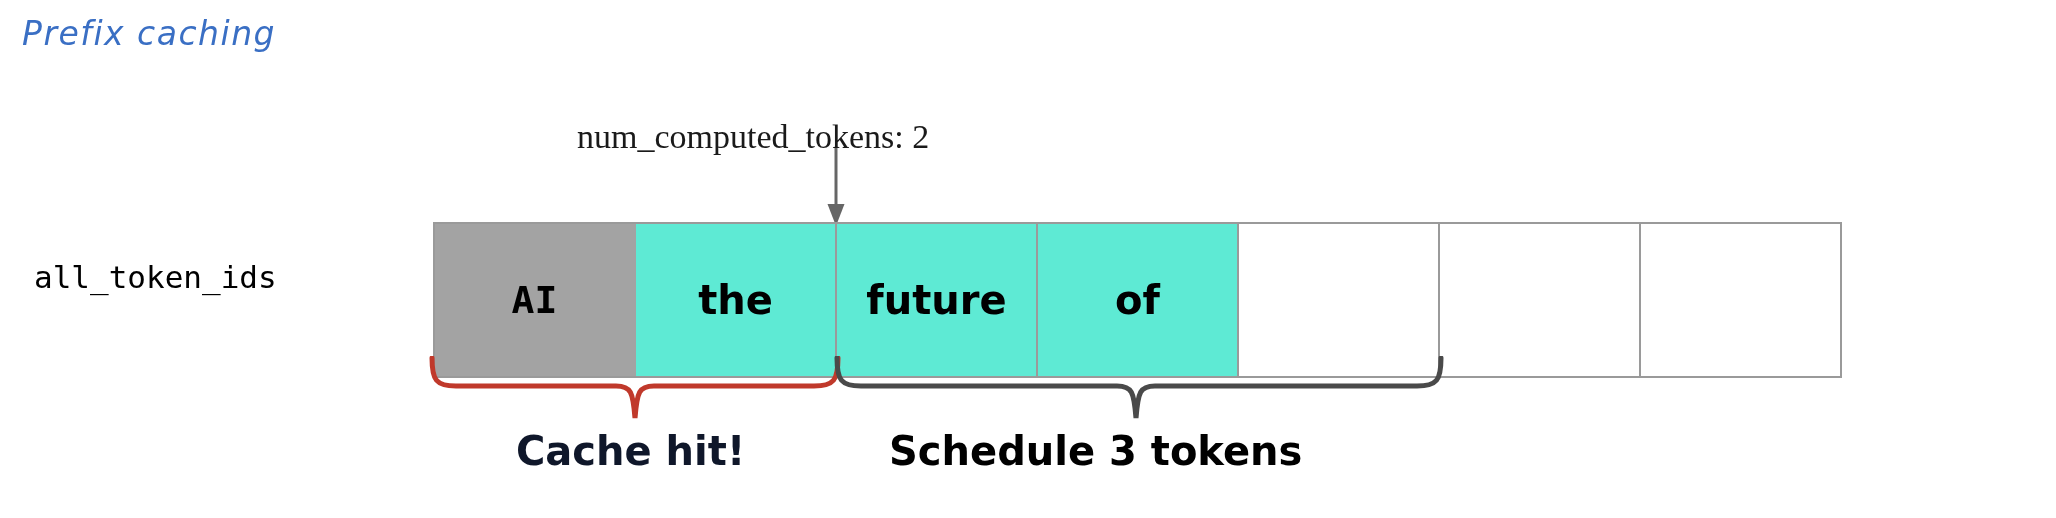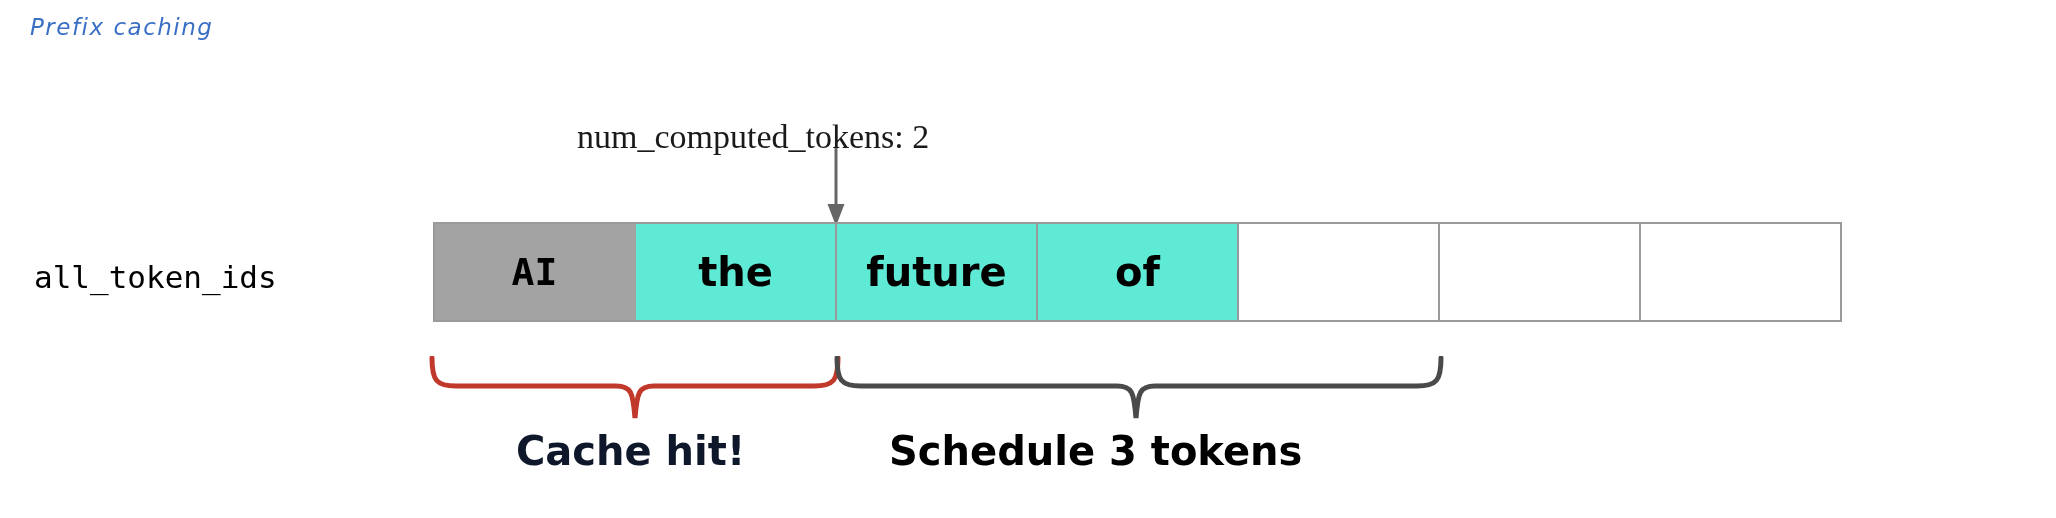--- a/index.html
+++ b/index.html
@@ -15,27 +15,26 @@
     font-family: "DejaVu Sans", sans-serif;
     -webkit-font-smoothing: antialiased;
   }
 
   
   #slide-title {
     position: absolute;
     left: 22px;
     top: 14px;
     font-family: "DejaVu Sans", sans-serif;
-    font-size: 23px;
+    font-size: 33px;
     font-style: italic;
     font-weight: 500;
     letter-spacing: 1.5px;
     color: #3a6fc4;
     white-space: nowrap;
-    margin-left: 8px;
   }
 
   
   #row-label {
     position: absolute;
     left: 34px;
     top: 259px;
     font-family: "DejaVu Sans Mono", monospace;
     font-size: 31px;
     color: #000000;
@@ -58,21 +57,21 @@
     top: 148px;
     width: 26px;
     height: 78px;
   }
 
   
   #token-strip {
     position: absolute;
     left: 433px;
     top: 222px;
-    height: 100px;
+    height: 156px;
     display: flex;
     border-top: 2px solid #9a9a9a;
     border-bottom: 2px solid #9a9a9a;
     border-left: 2px solid #9a9a9a;
     box-sizing: border-box;
   }
   .token-cell {
     width: 201px;
     height: 100%;
     box-sizing: border-box;

